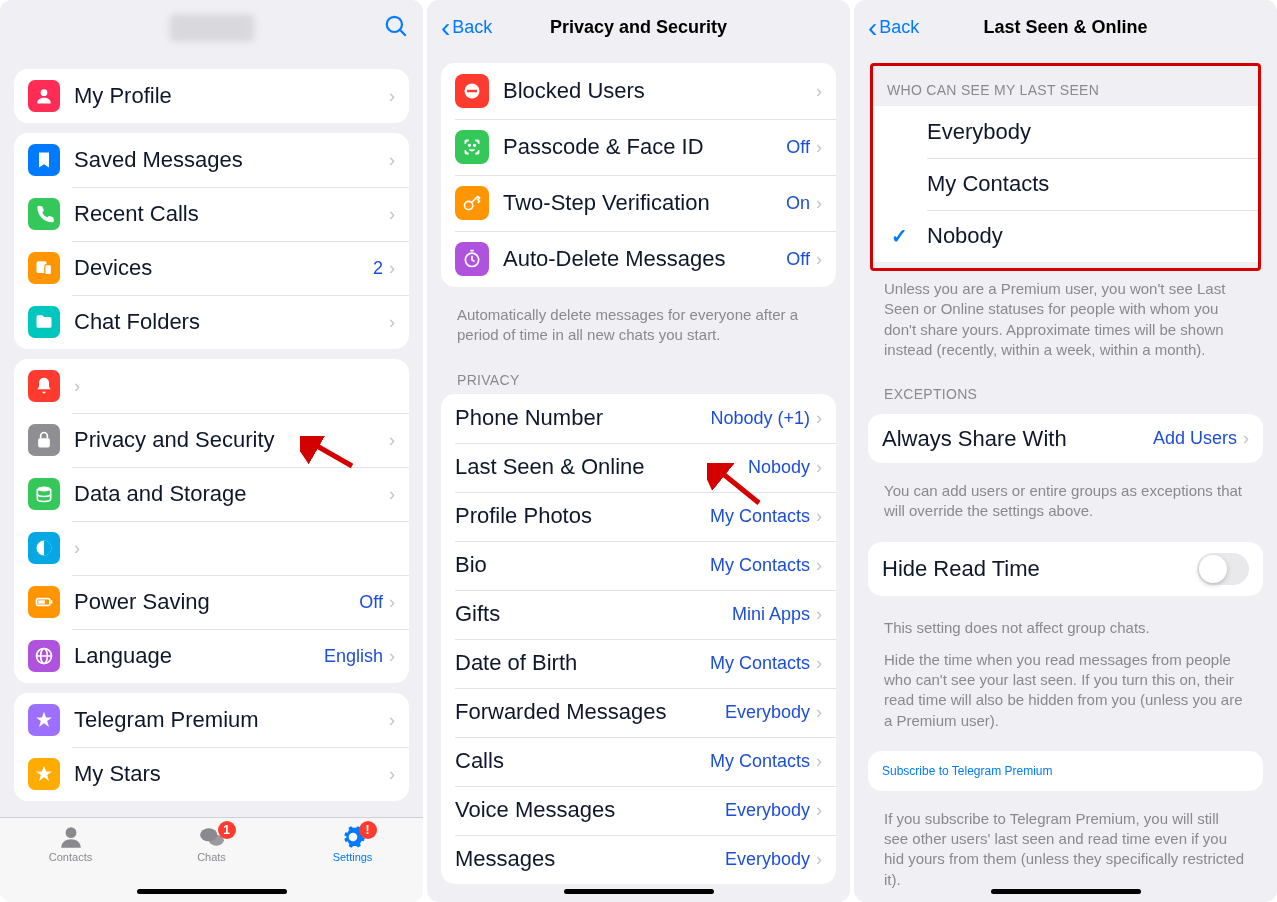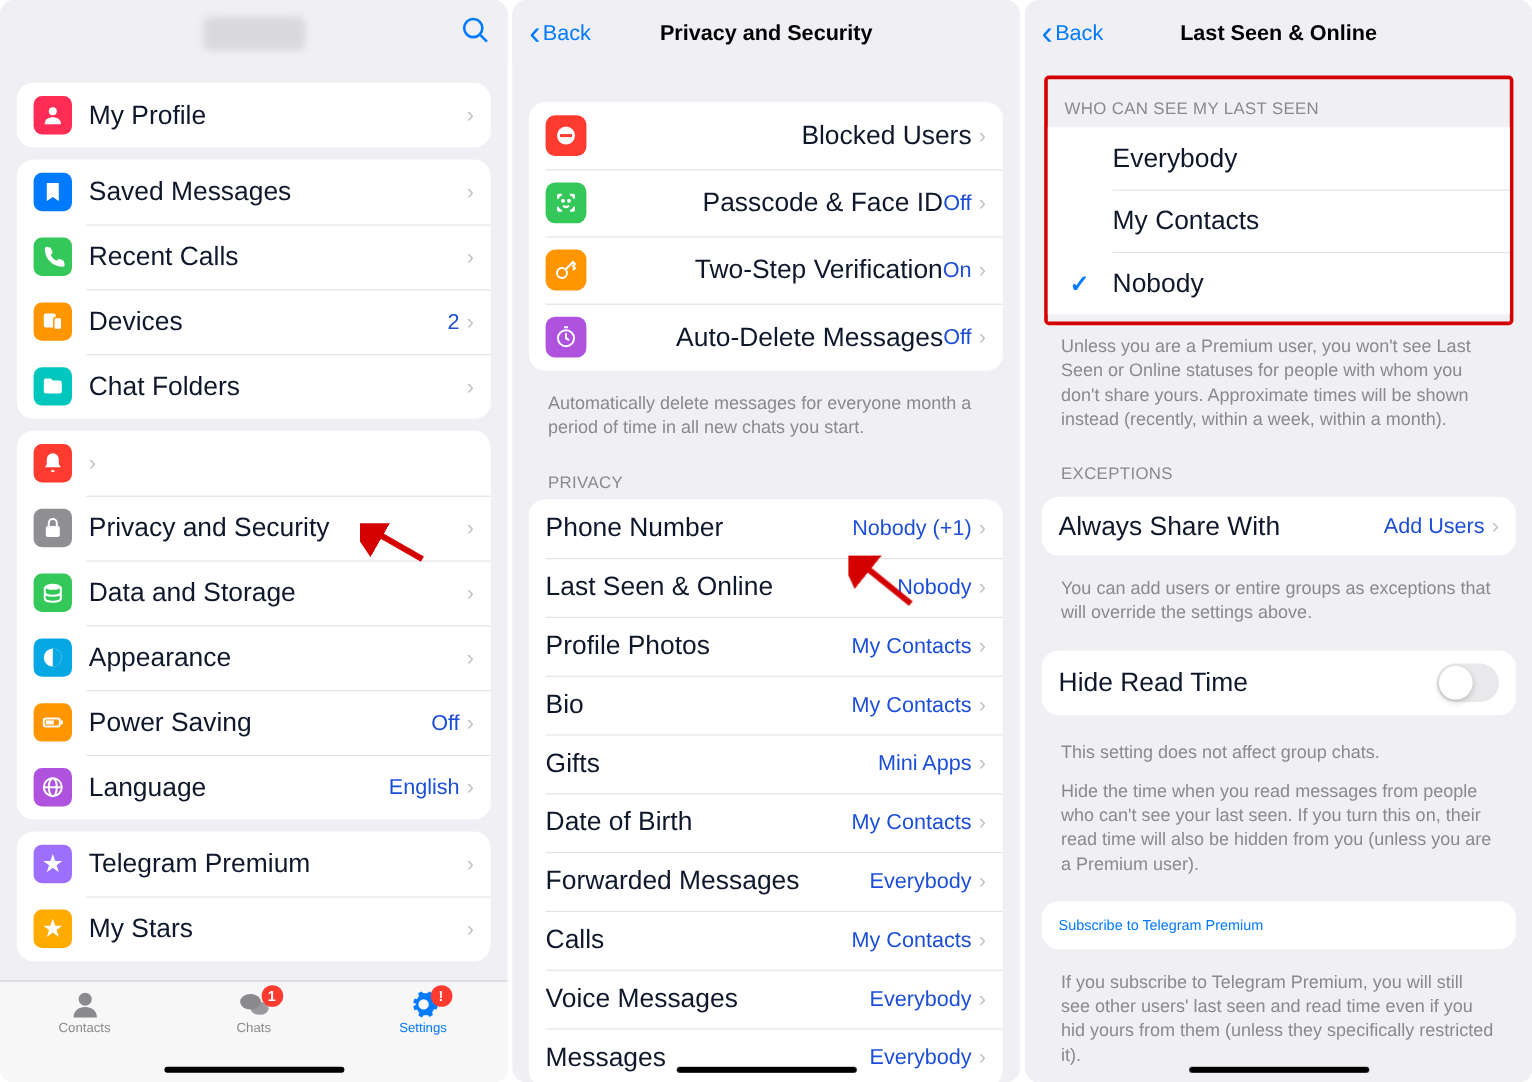--- a/index.html
+++ b/index.html
@@ -150,21 +150,20 @@
 
       <span class="chev">›</span>
           </div>
           <div class="row">
             <span class="ic" style="background:#06a7e2">
               <svg viewBox="0 0 24 24">
                 <circle cx="12" cy="12" r="9"></circle>
                 <path d="M12 3a9 9 0 010 18z" fill="#06a7e2"></path>
               </svg>
             </span>
-      <span class="label">Appearance</span>
 
       <span class="chev">›</span>
           </div>
           <div class="row">
             <span class="ic" style="background:#ff9500">
               <svg viewBox="0 0 24 24">
                 <rect x="3" y="8" width="16" height="8" rx="2" fill="none" stroke="#fff" stroke-width="2"></rect>
                 <rect x="20" y="10" width="2" height="4"></rect>
                 <rect x="5" y="10" width="8" height="4"></rect>
               </svg>
@@ -246,21 +245,21 @@
 
 <div class="panel p2">
   <div class="header">
     <div class="back-btn">
           <span class="back-chev">‹</span>
           <span>Back</span>
         </div>
     <div class="header-title">Privacy and Security</div>
   </div>
   <div class="content">
-    <div class="group" id="p2-sec" style="margin-top:30px;text-align:right;">
+    <div class="group" id="p2-sec" style="margin-top:8px;">
           <div class="row">
             <span class="ic big" style="background:#ff3b30">
               <svg viewBox="0 0 24 24">
                 <circle cx="12" cy="12" r="9" fill="#fff"></circle>
                 <rect x="6" y="10.5" width="12" height="3" fill="#ff3b30"></rect>
               </svg>
             </span>
     <span class="label">Blocked Users</span>
     <span class="val"></span>
     <span class="chev">›</span>
@@ -295,21 +294,21 @@
                 <circle cx="12" cy="13" r="8" fill="none" stroke="#fff" stroke-width="2"></circle>
                 <path d="M12 8v5l3 2" stroke="#fff" stroke-width="2" fill="none"></path>
                 <path d="M10 2h4" stroke="#fff" stroke-width="2"></path>
               </svg>
             </span>
     <span class="label">Auto-Delete Messages</span>
     <span class="val">Off</span>
     <span class="chev">›</span>
           </div>
         </div>
-    <div class="ft-txt">Automatically delete messages for everyone month a period of time in all new chats you start.</div>
+    <div class="ft-txt">Automatically delete messages for everyone after a period of time in all new chats you start.</div>
     <div class="hdr-txt">PRIVACY</div>
     <div class="group" id="p2-priv" style="margin-top:0;">
           <div class="row">
             <span class="label">Phone Number</span>
     <span class="val">Nobody (+1)</span>
     <span class="chev">›</span>
           </div>
           <div class="row">
             <span class="label">Last Seen &amp; Online</span>
     <span class="val">Nobody</span>

